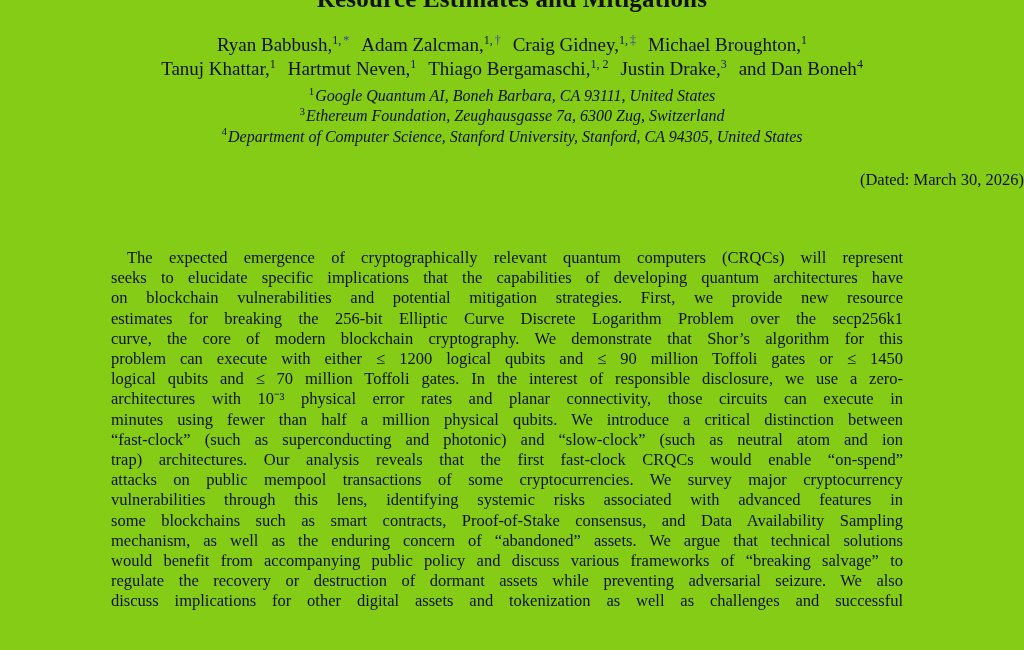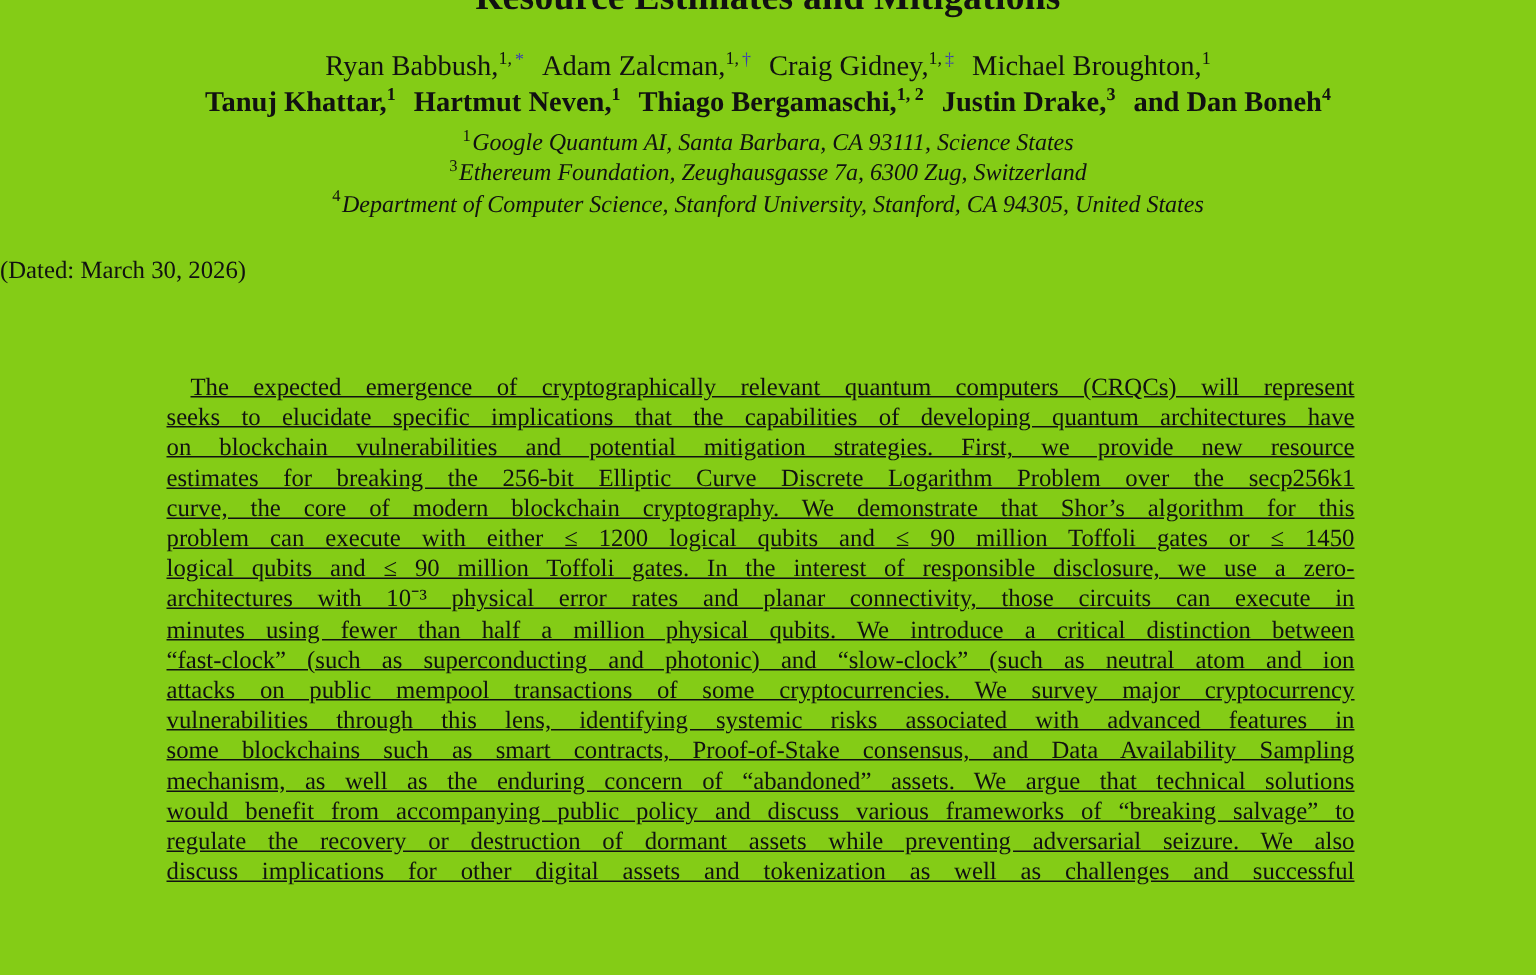--- a/index.html
+++ b/index.html
@@ -26,84 +26,84 @@
   .authors {
     position: absolute;
     left: 0;
     width: 100%;
     text-align: center;
     font-size: 19px;
     line-height: 24px;
     white-space: nowrap;
   }
   .authors-line1 { top: 33px; }
-  .authors-line2 { top: 57px; font-weight: bold; }
+  .authors-line2 { top: 57px; }
   .author { margin: 0 6px; }
   .authors sup { font-size: 12px; line-height: 0; }
   .sup-num { color: #111111; }
   .link-sym { color: #3b3bb5; padding-left: 2px; }
   .affils {
     position: absolute;
     top: 86px;
     left: 0;
     width: 100%;
     text-align: center;
     font-size: 16px;
     line-height: 20.4px;
     font-style: italic;
   }
   .affil sup { font-size: 11px; font-style: normal; line-height: 0; margin-right: 1px; }
   .date {
     position: absolute;
     top: 170px;
     left: 0;
     width: 100%;
-    text-align: left;
+    text-align: right;
     font-size: 16.5px;
   }
   .abstract {
     position: absolute;
     top: 248px;
     left: 111px;
     width: 792px;
     font-size: 16.5px;
     line-height: 20.2px;
   }
   .abs-line {
     text-align: justify;
     text-align-last: justify;
     white-space: nowrap;
-    text-decoration: underline;
   }
   .abs-line.first { padding-left: 16px; }
 </style>
 </head>
 <body>
 
 <div class="page">
   <div class="title">Resource Estimates and Mitigations</div>
   <div class="authors authors-line1"><span class="author"><span>Ryan Babbush,</span><sup><span class="sup-num">1,</span><span class="link-sym">*</span></sup></span><span class="author"><span>Adam Zalcman,</span><sup><span class="sup-num">1,</span><span class="link-sym">†</span></sup></span><span class="author"><span>Craig Gidney,</span><sup><span class="sup-num">1,</span><span class="link-sym">‡</span></sup></span><span class="author"><span>Michael Broughton,</span><sup><span class="sup-num">1</span></sup></span></div>
   <div class="authors authors-line2"><span class="author"><span>Tanuj Khattar,</span><sup><span class="sup-num">1</span></sup></span><span class="author"><span>Hartmut Neven,</span><sup><span class="sup-num">1</span></sup></span><span class="author"><span>Thiago Bergamaschi,</span><sup><span class="sup-num">1, 2</span></sup></span><span class="author"><span>Justin Drake,</span><sup><span class="sup-num">3</span></sup></span><span class="author"><span>and Dan Boneh</span><sup><span class="sup-num">4</span></sup></span></div>
   <div class="affils">
-      <div class="affil"><sup>1</sup><span>Google Quantum AI, Santa Barbara, CA 93111, Science States</span></div>
+      <div class="affil"><sup>1</sup><span>Google Quantum AI, Boneh Barbara, CA 93111, United States</span></div>
       <div class="affil"><sup>3</sup><span>Ethereum Foundation, Zeughausgasse 7a, 6300 Zug, Switzerland</span></div>
       <div class="affil"><sup>4</sup><span>Department of Computer Science, Stanford University, Stanford, CA 94305, United States</span></div>
     </div>
   <div class="date">(Dated: March 30, 2026)</div>
   <div class="abstract">
       <div class="abs-line first">The expected emergence of cryptographically relevant quantum computers (CRQCs) will represent</div>
       <div class="abs-line">seeks to elucidate specific implications that the capabilities of developing quantum architectures have</div>
       <div class="abs-line">on blockchain vulnerabilities and potential mitigation strategies.  First, we provide new resource</div>
       <div class="abs-line">estimates for breaking the 256-bit Elliptic Curve Discrete Logarithm Problem over the secp256k1</div>
       <div class="abs-line">curve, the core of modern blockchain cryptography.  We demonstrate that Shor’s algorithm for this</div>
       <div class="abs-line">problem can execute with either ≤ 1200 logical qubits and ≤ 90 million Toffoli gates or ≤ 1450</div>
-      <div class="abs-line">logical qubits and ≤ 90 million Toffoli gates.  In the interest of responsible disclosure, we use a zero-</div>
+      <div class="abs-line">logical qubits and ≤ 70 million Toffoli gates.  In the interest of responsible disclosure, we use a zero-</div>
       <div class="abs-line">architectures with 10⁻³ physical error rates and planar connectivity, those circuits can execute in</div>
       <div class="abs-line">minutes using fewer than half a million physical qubits.  We introduce a critical distinction between</div>
       <div class="abs-line">“fast-clock” (such as superconducting and photonic) and “slow-clock” (such as neutral atom and ion</div>
+      <div class="abs-line">trap) architectures.  Our analysis reveals that the first fast-clock CRQCs would enable “on-spend”</div>
       <div class="abs-line">attacks on public mempool transactions of some cryptocurrencies.  We survey major cryptocurrency</div>
       <div class="abs-line">vulnerabilities through this lens, identifying systemic risks associated with advanced features in</div>
       <div class="abs-line">some blockchains such as smart contracts, Proof-of-Stake consensus, and Data Availability Sampling</div>
       <div class="abs-line">mechanism, as well as the enduring concern of “abandoned” assets.  We argue that technical solutions</div>
       <div class="abs-line">would benefit from accompanying public policy and discuss various frameworks of “breaking salvage” to</div>
       <div class="abs-line">regulate the recovery or destruction of dormant assets while preventing adversarial seizure.  We also</div>
       <div class="abs-line">discuss implications for other digital assets and tokenization as well as challenges and successful</div>
     </div>
 </div>
 

